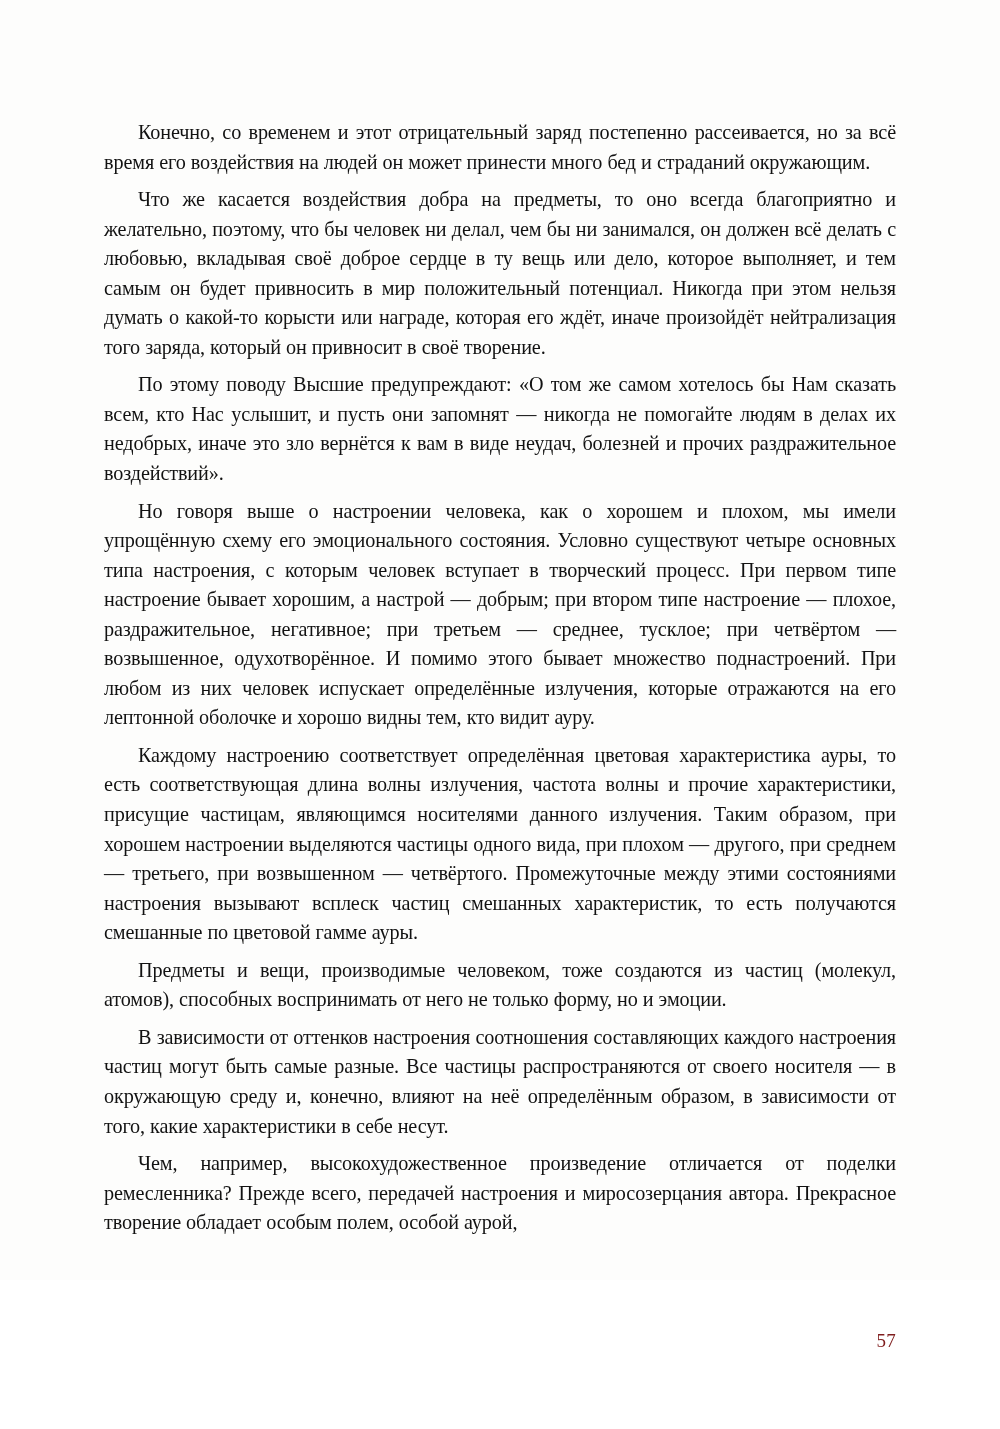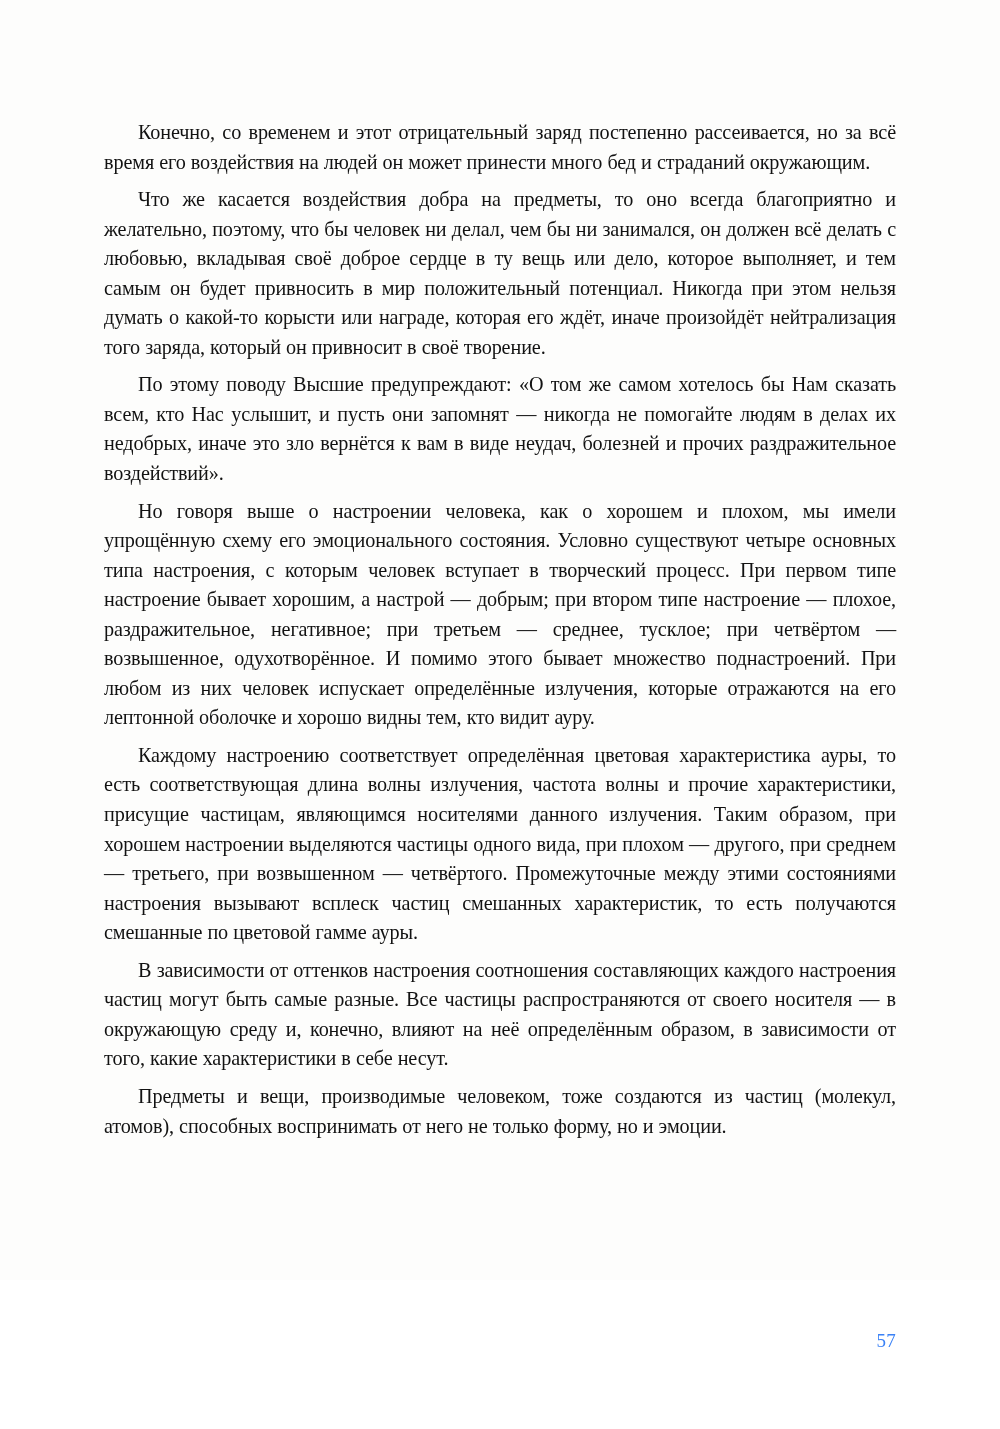--- a/index.html
+++ b/index.html
@@ -47,35 +47,36 @@
   .para + .para {
     margin-top: 8px;
   }
 
   .page-number {
     position: absolute;
     right: 104px;
     top: 1330px;
     font-size: 19px;
     line-height: 22px;
-    color: #3b82f6;
+    color: #7f1d1d;
     text-align: right;
     letter-spacing: 0.3px;
   }
 </style>
 </head>
 <body>
 
 <div class="page">
 
   <div class="text-block">
     <p class="para">Конечно, со временем и этот отрицательный заряд постепенно рассеивается, но за всё время его воздействия на людей он может принести много бед и страданий окружающим.</p>
     <p class="para">Что же касается воздействия добра на предметы, то оно всегда благоприятно и желательно, поэтому, что бы человек ни делал, чем бы ни занимался, он должен всё делать с любовью, вкладывая своё доброе сердце в ту вещь или дело, которое выполняет, и тем самым он будет привносить в мир положительный потенциал. Никогда при этом нельзя думать о какой-то корысти или награде, которая его ждёт, иначе произойдёт нейтрализация того заряда, который он привносит в своё творение.</p>
     <p class="para">По этому поводу Высшие предупреждают: «О том же самом хотелось бы Нам сказать всем, кто Нас услышит, и пусть они запомнят — никогда не помогайте людям в делах их недобрых, иначе это зло вернётся к вам в виде неудач, болезней и прочих раздражительное воздействий».</p>
     <p class="para">Но говоря выше о настроении человека, как о хорошем и плохом, мы имели упрощённую схему его эмоционального состояния. Условно существуют четыре основных типа настроения, с которым человек вступает в творческий процесс. При первом типе настроение бывает хорошим, а настрой — добрым; при втором типе настроение — плохое, раздражительное, негативное; при третьем — среднее, тусклое; при четвёртом — возвышенное, одухотворённое. И помимо этого бывает множество поднастроений. При любом из них человек испускает определённые излучения, которые отражаются на его лептонной оболочке и хорошо видны тем, кто видит ауру.</p>
     <p class="para">Каждому настроению соответствует определённая цветовая характеристика ауры, то есть соответствующая длина волны излучения, частота волны и прочие характеристики, присущие частицам, являющимся носителями данного излучения. Таким образом, при хорошем настроении выделяются частицы одного вида, при плохом — другого, при среднем — третьего, при возвышенном — четвёртого. Промежуточные между этими состояниями настроения вызывают всплеск частиц смешанных характеристик, то есть получаются смешанные по цветовой гамме ауры.</p>
+    <p class="para">Предметы и вещи, производимые человеком, тоже создаются из частиц (молекул, атомов), способных воспринимать от него не только форму, но и эмоции.</p>
     <p class="para">В зависимости от оттенков настроения соотношения составляющих каждого настроения частиц могут быть самые разные. Все частицы распространяются от своего носителя — в окружающую среду и, конечно, влияют на неё определённым образом, в зависимости от того, какие характеристики в себе несут.</p>
-    <p class="para">Предметы и вещи, производимые человеком, тоже создаются из частиц (молекул, атомов), способных воспринимать от него не только форму, но и эмоции.</p>
+    <p class="para">Чем, например, высокохудожественное произведение отличается от поделки ремесленника? Прежде всего, передачей настроения и миросозерцания автора. Прекрасное творение обладает особым полем, особой аурой,</p>
   </div>
 
   <div class="page-number">57</div>
 
 </div>
 
 </body></html>

